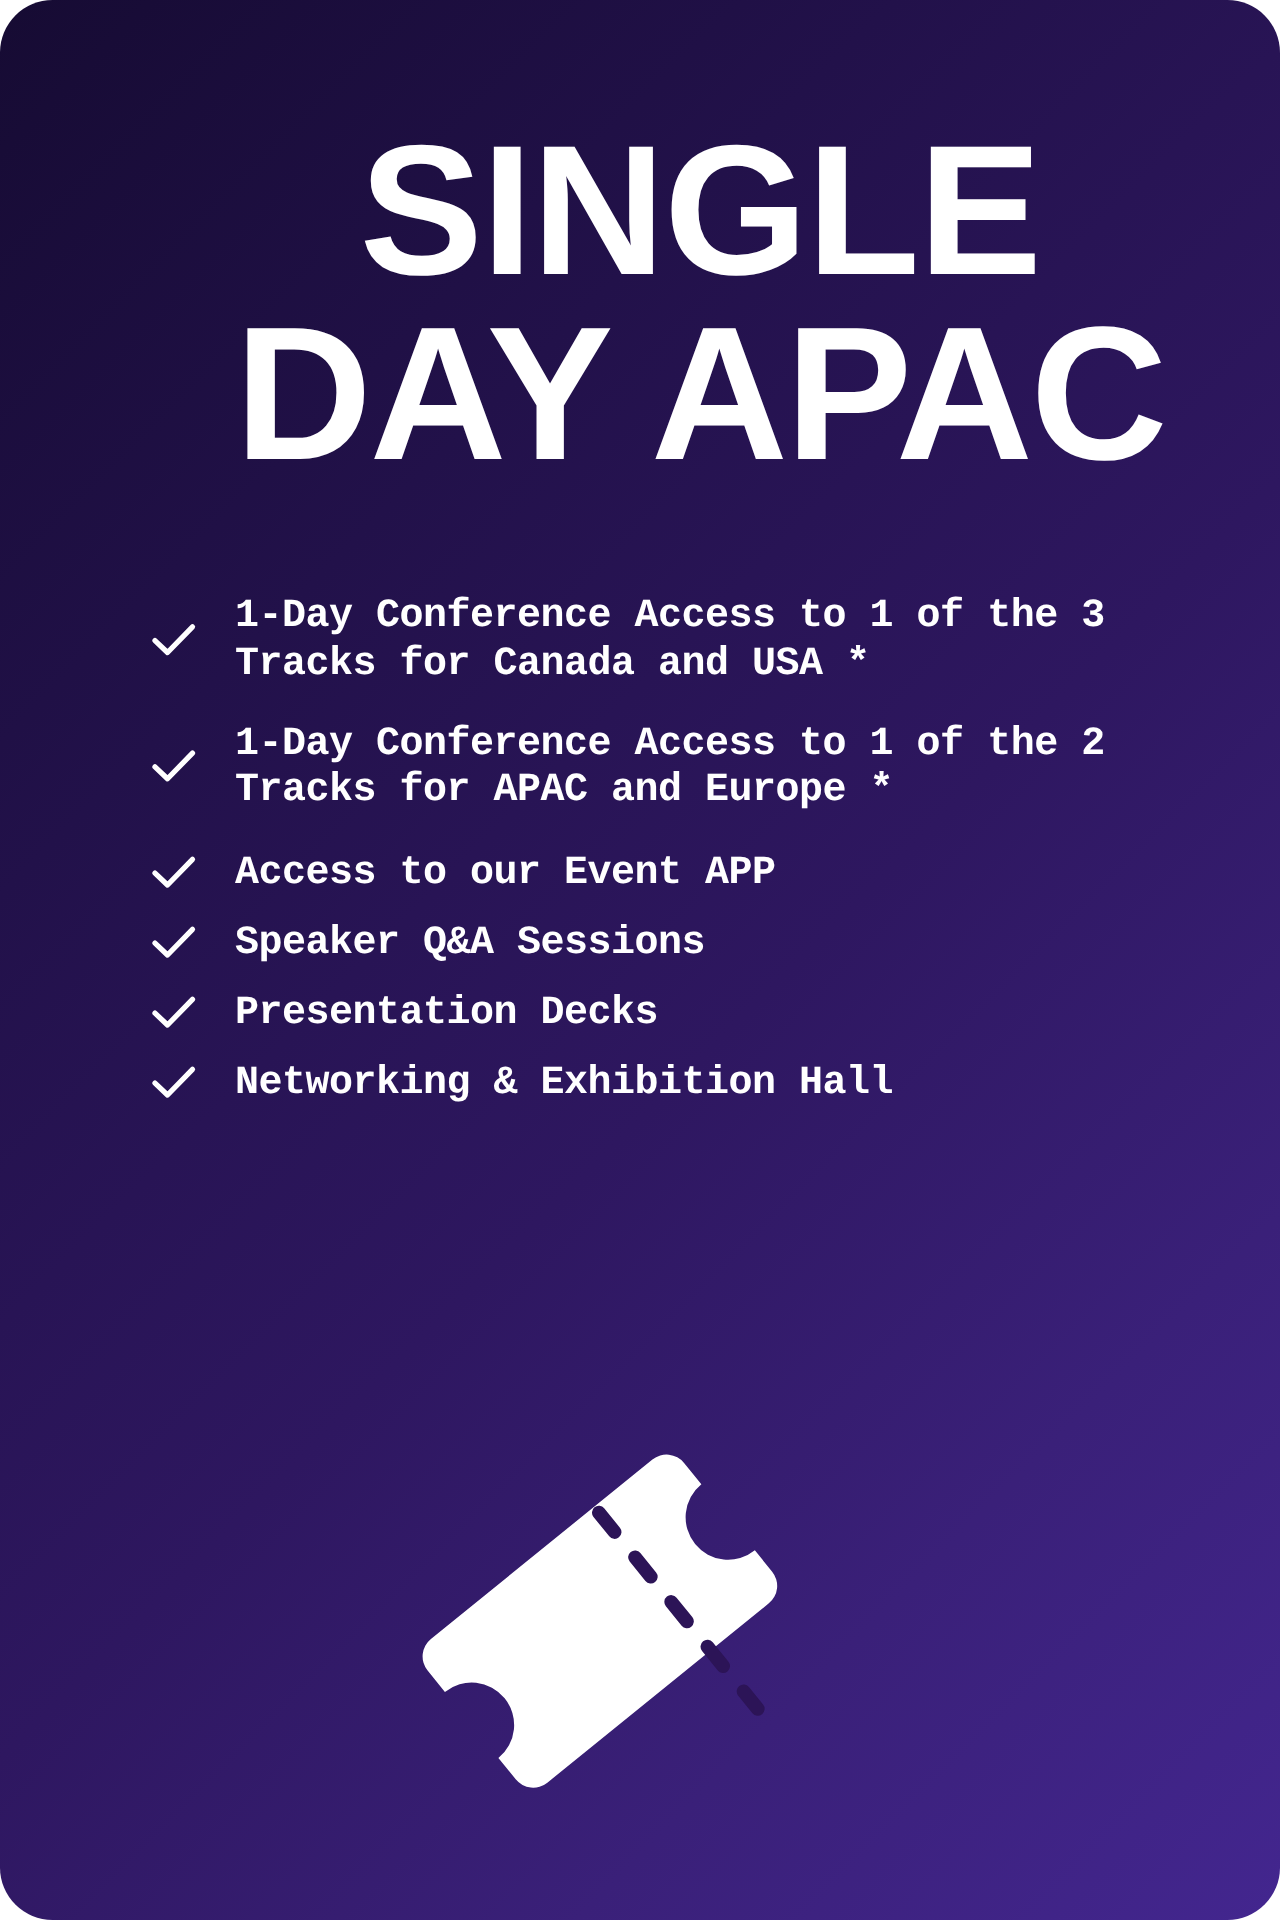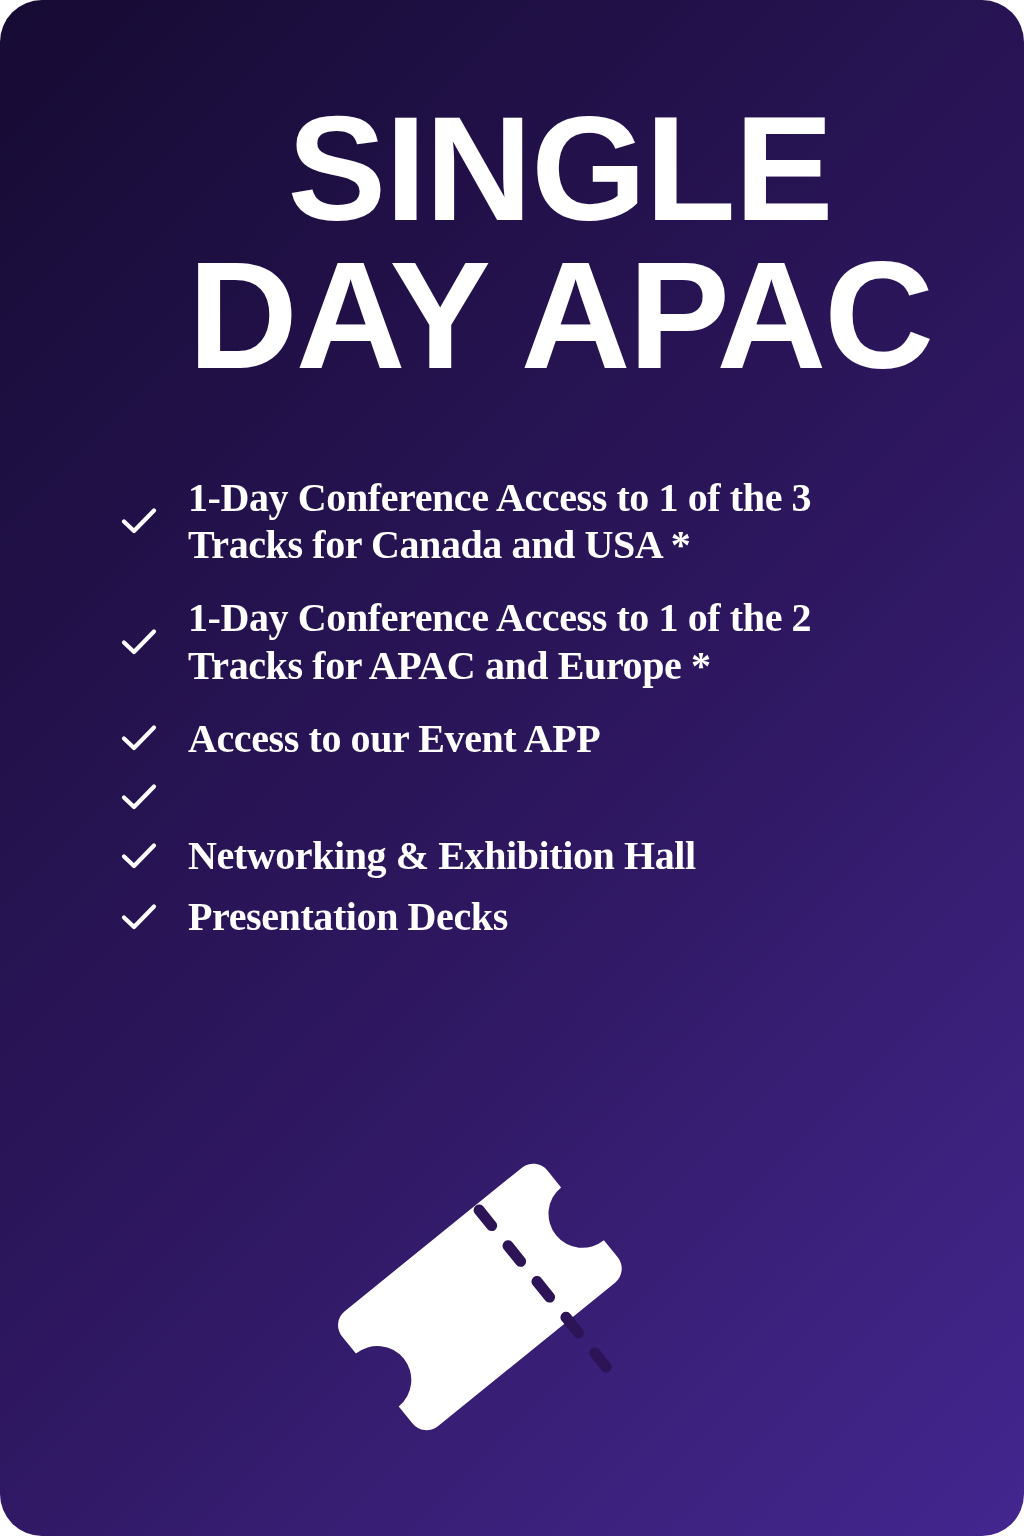--- a/index.html
+++ b/index.html
@@ -66,23 +66,23 @@
   .check-icon {
     flex: 0 0 auto;
     width: 42px;
     height: 42px;
     margin-right: 28px;
     display: block;
   }
   .check-icon svg { display: block; width: 42px; height: 42px; }
 
   .feature-text {
-    font-family: Liberation Serif, serif;
+    font-family: Liberation Mono, monospace;
     font-weight: 700;
-    font-size: 40px;
+    font-size: 32px;
     line-height: 1.18;
     color: #ffffff;
     letter-spacing: -0.4px;
     max-width: 730px;
   }
 
   
   #ticket-wrap {
     position: absolute;
     left: 330px;
@@ -130,38 +130,39 @@
       </span>
       <span class="feature-text">Access to our Event APP</span>
     </div>
 
     <div class="feature-row compact">
       <span class="check-icon">
         <svg viewBox="0 0 42 42" xmlns="http://www.w3.org/2000/svg" aria-hidden="true">
           <path d="M6 21.5 L16 31 L36 10.5" fill="none" stroke="#ffffff" stroke-width="4.2" stroke-linecap="round" stroke-linejoin="round"></path>
         </svg>
       </span>
+      <span class="feature-text">Speaker Q&amp;A Sessions</span>
+    </div>
+
+    <div class="feature-row compact">
+      <span class="check-icon">
+        <svg viewBox="0 0 42 42" xmlns="http://www.w3.org/2000/svg" aria-hidden="true">
+          <path d="M6 21.5 L16 31 L36 10.5" fill="none" stroke="#ffffff" stroke-width="4.2" stroke-linecap="round" stroke-linejoin="round"></path>
+        </svg>
+      </span>
+      <span class="feature-text">Presentation Decks</span>
     </div>
 
     <div class="feature-row compact">
       <span class="check-icon">
         <svg viewBox="0 0 42 42" xmlns="http://www.w3.org/2000/svg" aria-hidden="true">
           <path d="M6 21.5 L16 31 L36 10.5" fill="none" stroke="#ffffff" stroke-width="4.2" stroke-linecap="round" stroke-linejoin="round"></path>
         </svg>
       </span>
       <span class="feature-text">Networking &amp; Exhibition Hall</span>
-    </div>
-
-    <div class="feature-row compact">
-      <span class="check-icon">
-        <svg viewBox="0 0 42 42" xmlns="http://www.w3.org/2000/svg" aria-hidden="true">
-          <path d="M6 21.5 L16 31 L36 10.5" fill="none" stroke="#ffffff" stroke-width="4.2" stroke-linecap="round" stroke-linejoin="round"></path>
-        </svg>
-      </span>
-      <span class="feature-text">Presentation Decks</span>
     </div>
 
   </div>
 
   <div id="ticket-wrap">
     <svg viewBox="0 0 360 330" xmlns="http://www.w3.org/2000/svg" aria-hidden="true">
       <g transform="rotate(-39 180 165)">
 
         <path d="
             M 54 58

